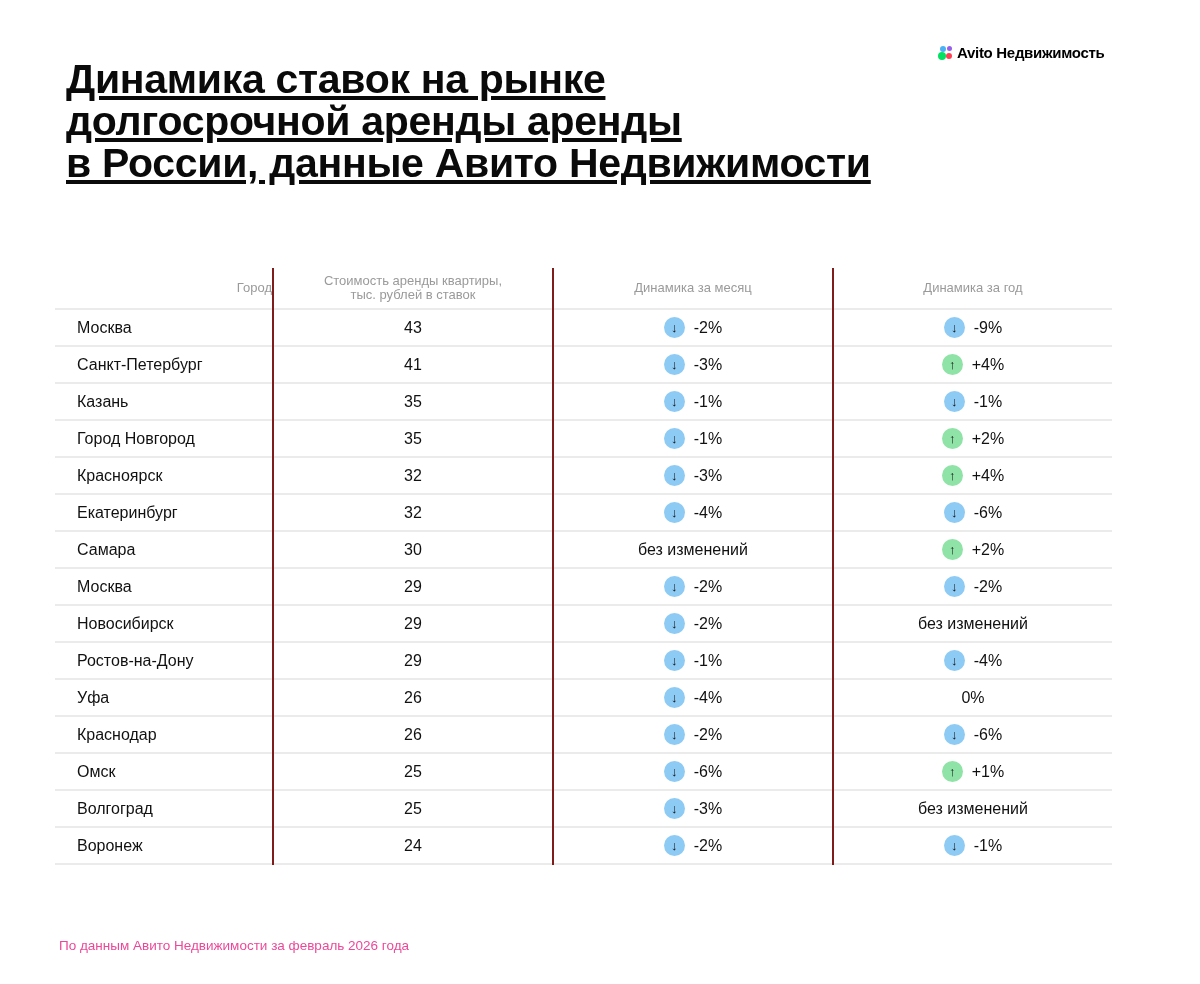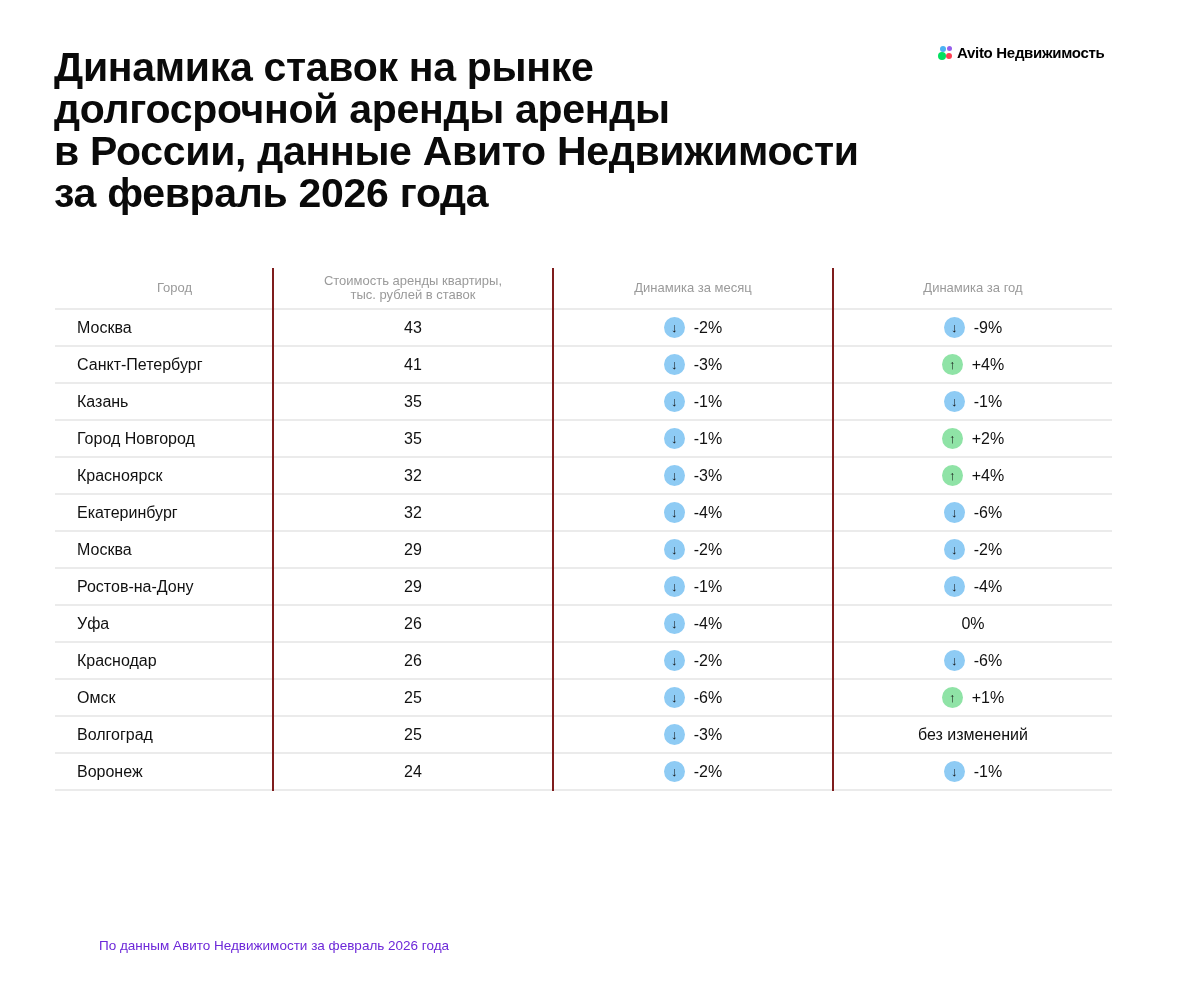--- a/index.html
+++ b/index.html
@@ -1,52 +1,51 @@
 <!DOCTYPE html>
 <html><head>
   <meta charset="utf-8">
   <style>
     html, body { margin: 0; padding: 0; background: #ffffff; }
     body { width: 1200px; height: 984px; position: relative; overflow: hidden;
       font-family: "Liberation Sans", "DejaVu Sans", sans-serif; color: #111; }
     .title { position: absolute; left: 50px; top: 42px; width: 940px;
-      font-size: 41px; font-weight: 700; line-height: 42px; letter-spacing: -0.3px; color: #0a0a0a; margin: 4px; }
+      font-size: 41px; font-weight: 700; line-height: 42px; letter-spacing: -0.3px; color: #0a0a0a; margin: 16px; text-decoration: underline; }
     .title span { display: block; }
     .logo { position: absolute; left: 938px; top: 44px; display: flex; align-items: center; gap: 3px; }
     .logo-dots { position: relative; width: 16px; height: 16px; }
     .logo-dots i { position: absolute; border-radius: 50%; display: block; }
     .d1 { width: 6px; height: 6px; left: 2px; top: 1px; background: #4ab2f3; }
     .d2 { width: 5px; height: 5px; left: 9px; top: 1px; background: #965eeb; }
     .d3 { width: 8px; height: 8px; left: 0; top: 7px; background: #04e061; }
     .d4 { width: 6px; height: 6px; left: 8px; top: 8px; background: #ff4053; }
     .logo-text { font-size: 15px; font-weight: 700; color: #000; letter-spacing: -0.3px; }
     table { position: absolute; left: 55px; top: 268px; width: 1057px; border-collapse: collapse; }
     th { font-weight: 400; color: #9a9a9a; font-size: 13px; line-height: 14px; height: 40px; vertical-align: middle; padding: 0; }
-    th.c0 { text-align: center; padding-left: 22px; }
+    th.c0 { text-align: right; padding-left: 22px; }
     td { height: 35px; font-size: 16px; color: #111; padding: 0; vertical-align: middle; text-align: center; }
     td.c0 { text-align: left; padding-left: 22px; }
     tr { border-bottom: 2px solid #ebebeb; }
     thead tr { border-bottom: 2px solid #ebebeb; }
     th + th, td + td { border-left: 2px solid #7f1d1d; }
     .col0 { width: 218px; } .col1 { width: 280px; } .col2 { width: 280px; } .col3 { width: 279px; }
     .chg { display: inline-flex; align-items: center; gap: 9px; }
     .arrow { width: 21px; height: 21px; border-radius: 50%; display: inline-flex; align-items: center;
       justify-content: center; font-size: 13px; color: #111; line-height: 1; }
     .arrow.down { background: #8ecbf4; }
     .arrow.up { background: #8fe3a6; }
-    .footnote { position: absolute; left: 59px; top: 938px; font-size: 13.5px; color: #6d28d9; margin-left: 40px; }
+    .footnote { position: absolute; left: 59px; top: 938px; font-size: 13.5px; color: #ec4899; }
   </style>
 </head>
 <body>
 
 <h1 class="title">
   <span>Динамика ставок на рынке</span>
   <span>долгосрочной аренды аренды</span>
   <span>в России, данные Авито Недвижимости</span>
-  <span>за февраль 2026 года</span>
 </h1>
 
 <div class="logo">
   <span class="logo-dots">
     <i class="d1"></i>
       <i class="d2"></i>
       <i class="d3"></i>
       <i class="d4"></i>
   </span>
   <span class="logo-text">Avito Недвижимость</span>
@@ -137,32 +136,54 @@
         <td><span class="chg">
             <span class="arrow down">↓</span>
             <span>-4%</span>
           </span></td>
         <td><span class="chg">
             <span class="arrow down">↓</span>
             <span>-6%</span>
           </span></td>
       </tr>
       <tr>
+        <td class="c0">Самара</td>
+        <td>30</td>
+        <td><span class="chg">
+            <span>без изменений</span>
+          </span></td>
+        <td><span class="chg">
+            <span class="arrow up">↑</span>
+            <span>+2%</span>
+          </span></td>
+      </tr>
+      <tr>
         <td class="c0">Москва</td>
         <td>29</td>
         <td><span class="chg">
             <span class="arrow down">↓</span>
             <span>-2%</span>
           </span></td>
         <td><span class="chg">
             <span class="arrow down">↓</span>
             <span>-2%</span>
           </span></td>
       </tr>
       <tr>
+        <td class="c0">Новосибирск</td>
+        <td>29</td>
+        <td><span class="chg">
+            <span class="arrow down">↓</span>
+            <span>-2%</span>
+          </span></td>
+        <td><span class="chg">
+            <span>без изменений</span>
+          </span></td>
+      </tr>
+      <tr>
         <td class="c0">Ростов-на-Дону</td>
         <td>29</td>
         <td><span class="chg">
             <span class="arrow down">↓</span>
             <span>-1%</span>
           </span></td>
         <td><span class="chg">
             <span class="arrow down">↓</span>
             <span>-4%</span>
           </span></td>

